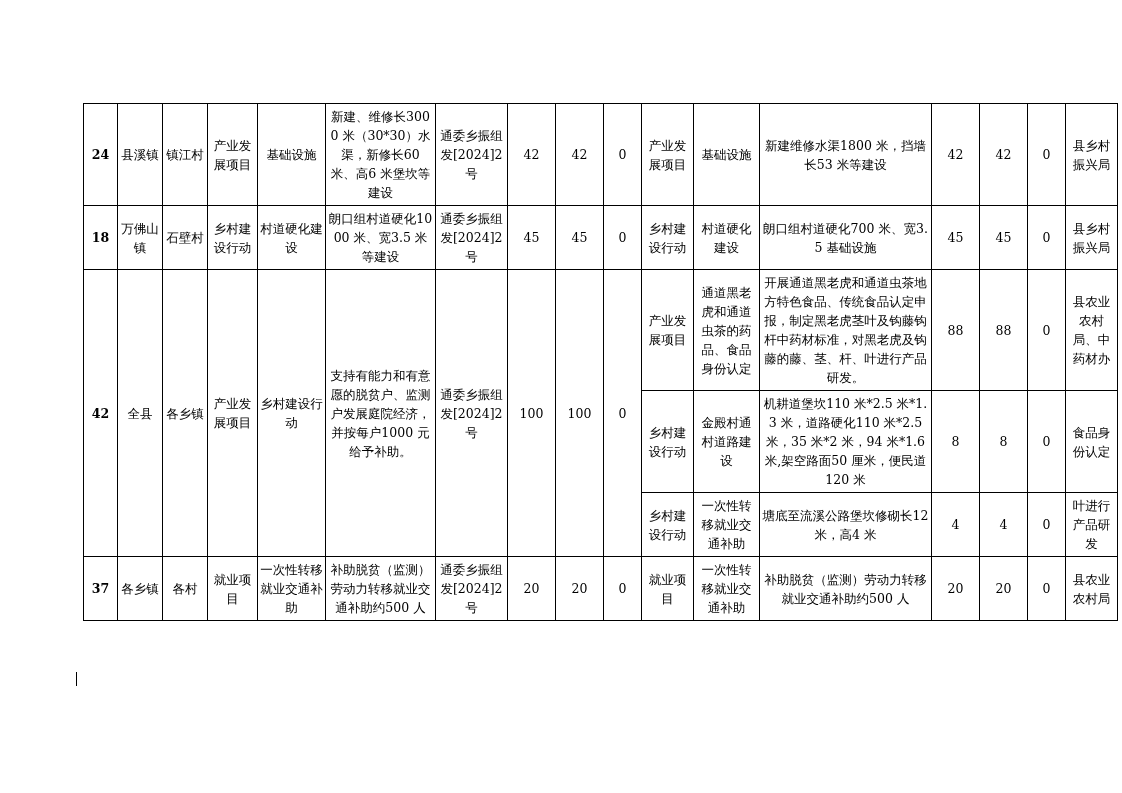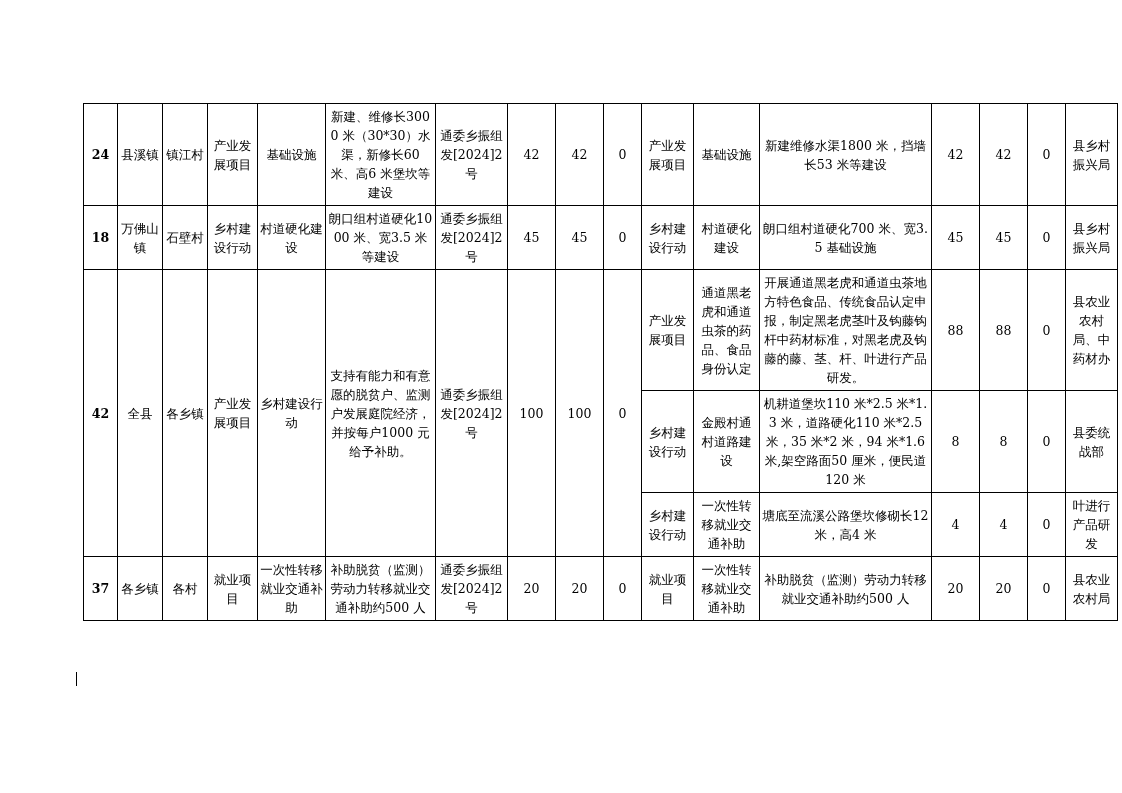--- a/index.html
+++ b/index.html
@@ -158,21 +158,21 @@
         <td class="numcell">0</td>
         <td class="narrow">县农业农村局、中药材办</td>
       </tr>
       <tr>
         <td class="narrow">乡村建设行动</td>
         <td class="narrow">金殿村通村道路建设</td>
         <td class="wide-text">机耕道堡坎110 米*2.5 米*1.3 米，道路硬化110 米*2.5 米，35 米*2 米，94 米*1.6 米,架空路面50 厘米，便民道120 米</td>
         <td class="numcell">8</td>
         <td class="numcell">8</td>
         <td class="numcell">0</td>
-        <td class="narrow">县委统战部</td>
+        <td class="narrow">食品身份认定</td>
       </tr>
       <tr>
         <td class="narrow">乡村建设行动</td>
         <td class="narrow">一次性转移就业交通补助</td>
         <td class="wide-text">塘底至流溪公路堡坎修砌长12 米，高4 米</td>
         <td class="numcell">4</td>
         <td class="numcell">4</td>
         <td class="numcell">0</td>
         <td class="narrow">叶进行产品研发</td>
       </tr>

